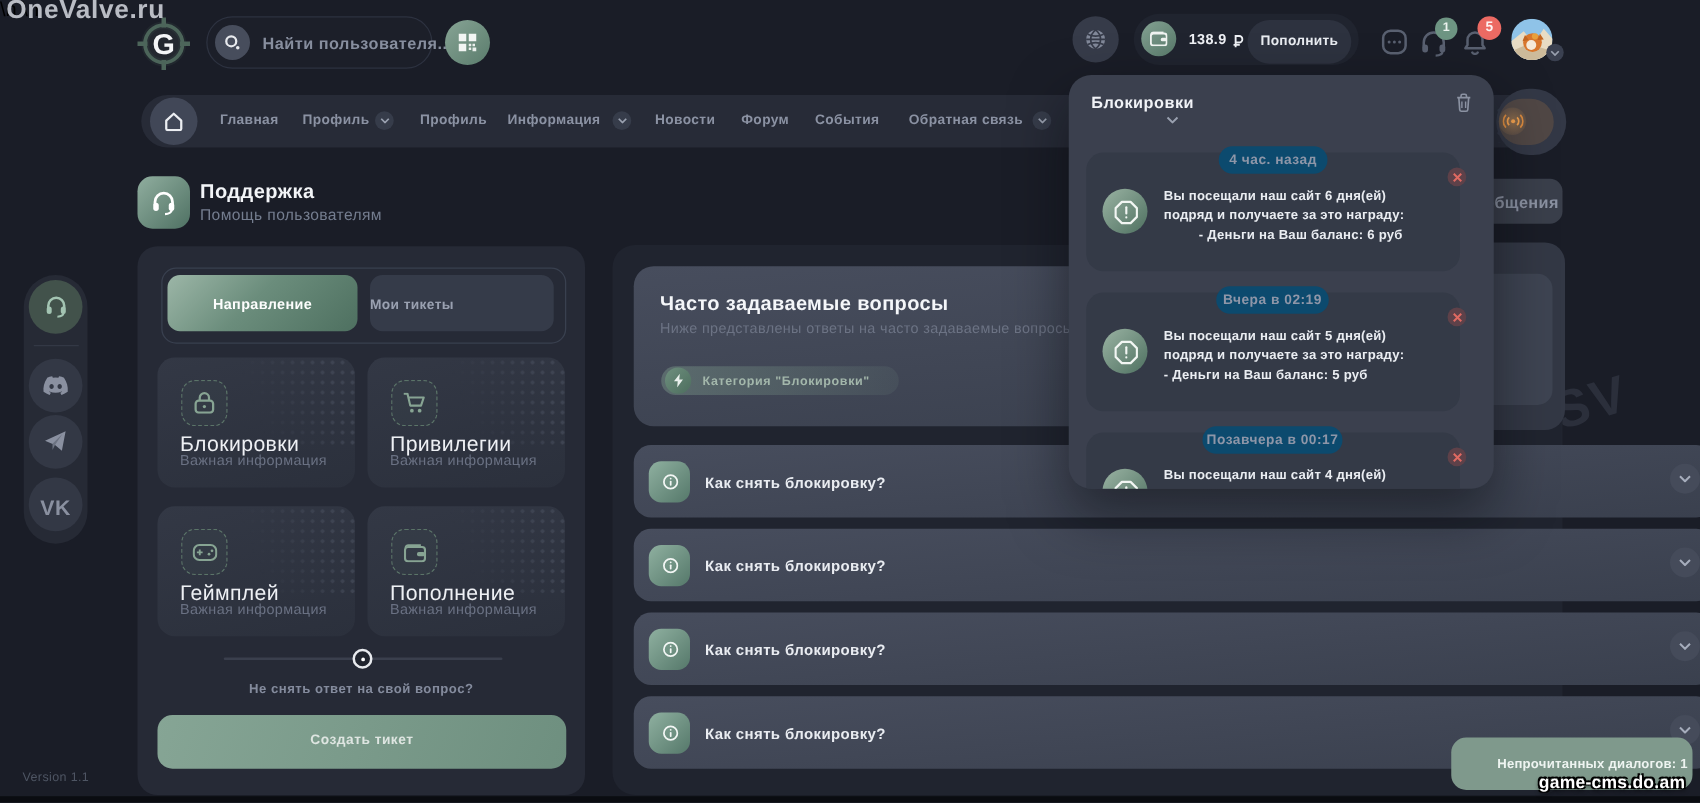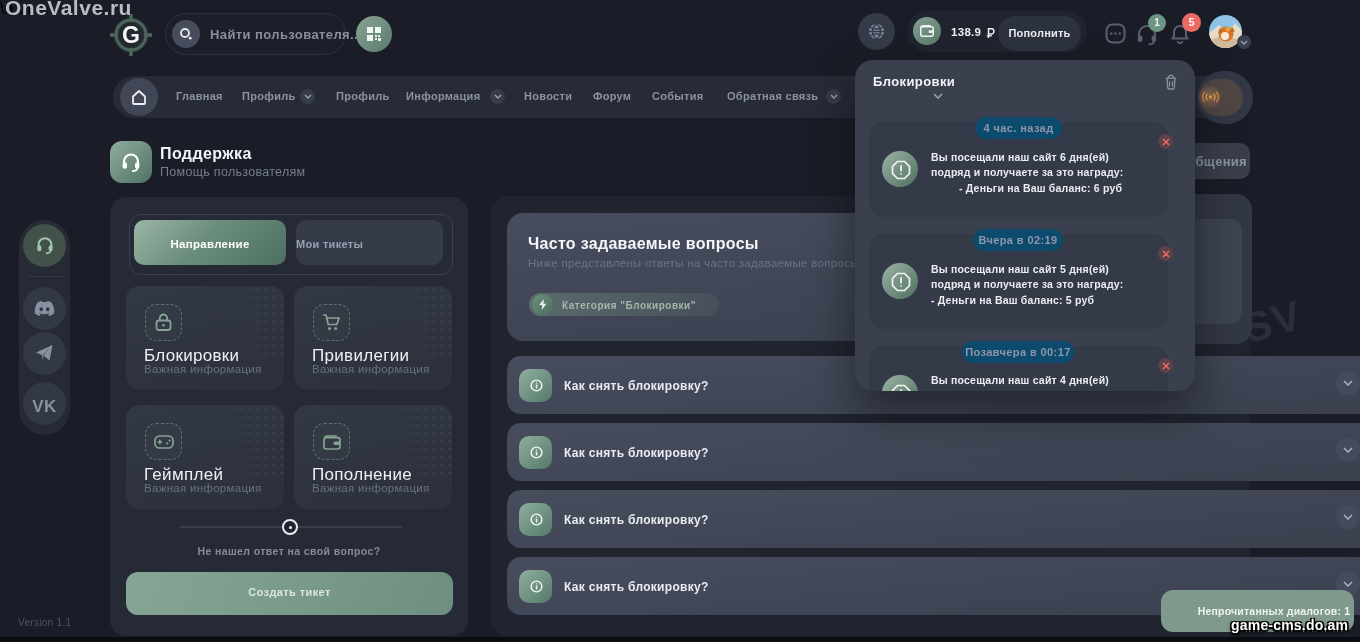--- a/index.html
+++ b/index.html
@@ -248,21 +248,21 @@
       <path d="M1.4 3.4c0-1.3 1-2.3 2.3-2.3h10" fill="none" stroke="#87a493" stroke-width="1.5"></path>
       <rect x="10.6" y="6.6" width="6.4" height="3.4" rx="1.4" fill="#87a493"></rect>
     </svg>
  <div class="ct">Пополнение</div>
     <div class="cs">Важная информация</div>
   </div>
 
 <div class="abs" style="left:179px;top:526px;width:223px;height:2px;border-radius:1px;background:#3a3f4d;"></div>
 <div class="abs circ" style="left:282px;top:519px;width:16px;height:16px;background:#20242e;border:2px solid #e8eaee;"></div>
 <div class="abs circ" style="left:288.5px;top:525.5px;width:3px;height:3px;background:#fff;"></div>
-<div class="abs b" style="left:110px;top:545px;width:358px;text-align:center;font-size:10.5px;color:#848b9d;letter-spacing:.4px;">Не нашел ответ на свой вопрос?</div>
+<div class="abs b" style="left:110px;top:545px;width:358px;text-align:center;font-size:10.5px;color:#848b9d;letter-spacing:.4px;">Не снять ответ на свой вопрос?</div>
 <div class="abs" style="left:126px;top:572px;width:327px;height:43px;border-radius:12px;background:linear-gradient(110deg,#86a595,#6e8f7f);"></div>
 <div class="abs b" style="left:126px;top:586px;width:327px;text-align:center;font-size:11px;color:#dee5e1;letter-spacing:.4px;">Создать тикет</div>
 
 
 <div class="abs" style="left:490px;top:196px;width:760px;height:440px;border-radius:18px;background:#20242f;"></div>
 <div class="abs" style="left:507px;top:213px;width:728px;height:128px;border-radius:16px;background:linear-gradient(175deg,#474d5d,#3a404e);"></div>
 <div class="abs b" style="left:528px;top:234.5px;font-size:16px;color:#f4f6f9;letter-spacing:.3px;">Часто задаваемые вопросы</div>
 <div class="abs" style="left:528px;top:257px;font-size:11.5px;color:#6c7384;letter-spacing:.3px;">Ниже представлены ответы на часто задаваемые вопросы</div>
 <div class="abs" style="left:529px;top:293px;width:190px;height:23px;border-radius:12px;background:linear-gradient(90deg,rgba(130,162,144,.40),rgba(130,162,144,.10));"></div>
 <div class="abs circ" style="left:532px;top:294px;width:21px;height:21px;background:linear-gradient(135deg,#6e8f7e,#4d6e5e);"></div>

